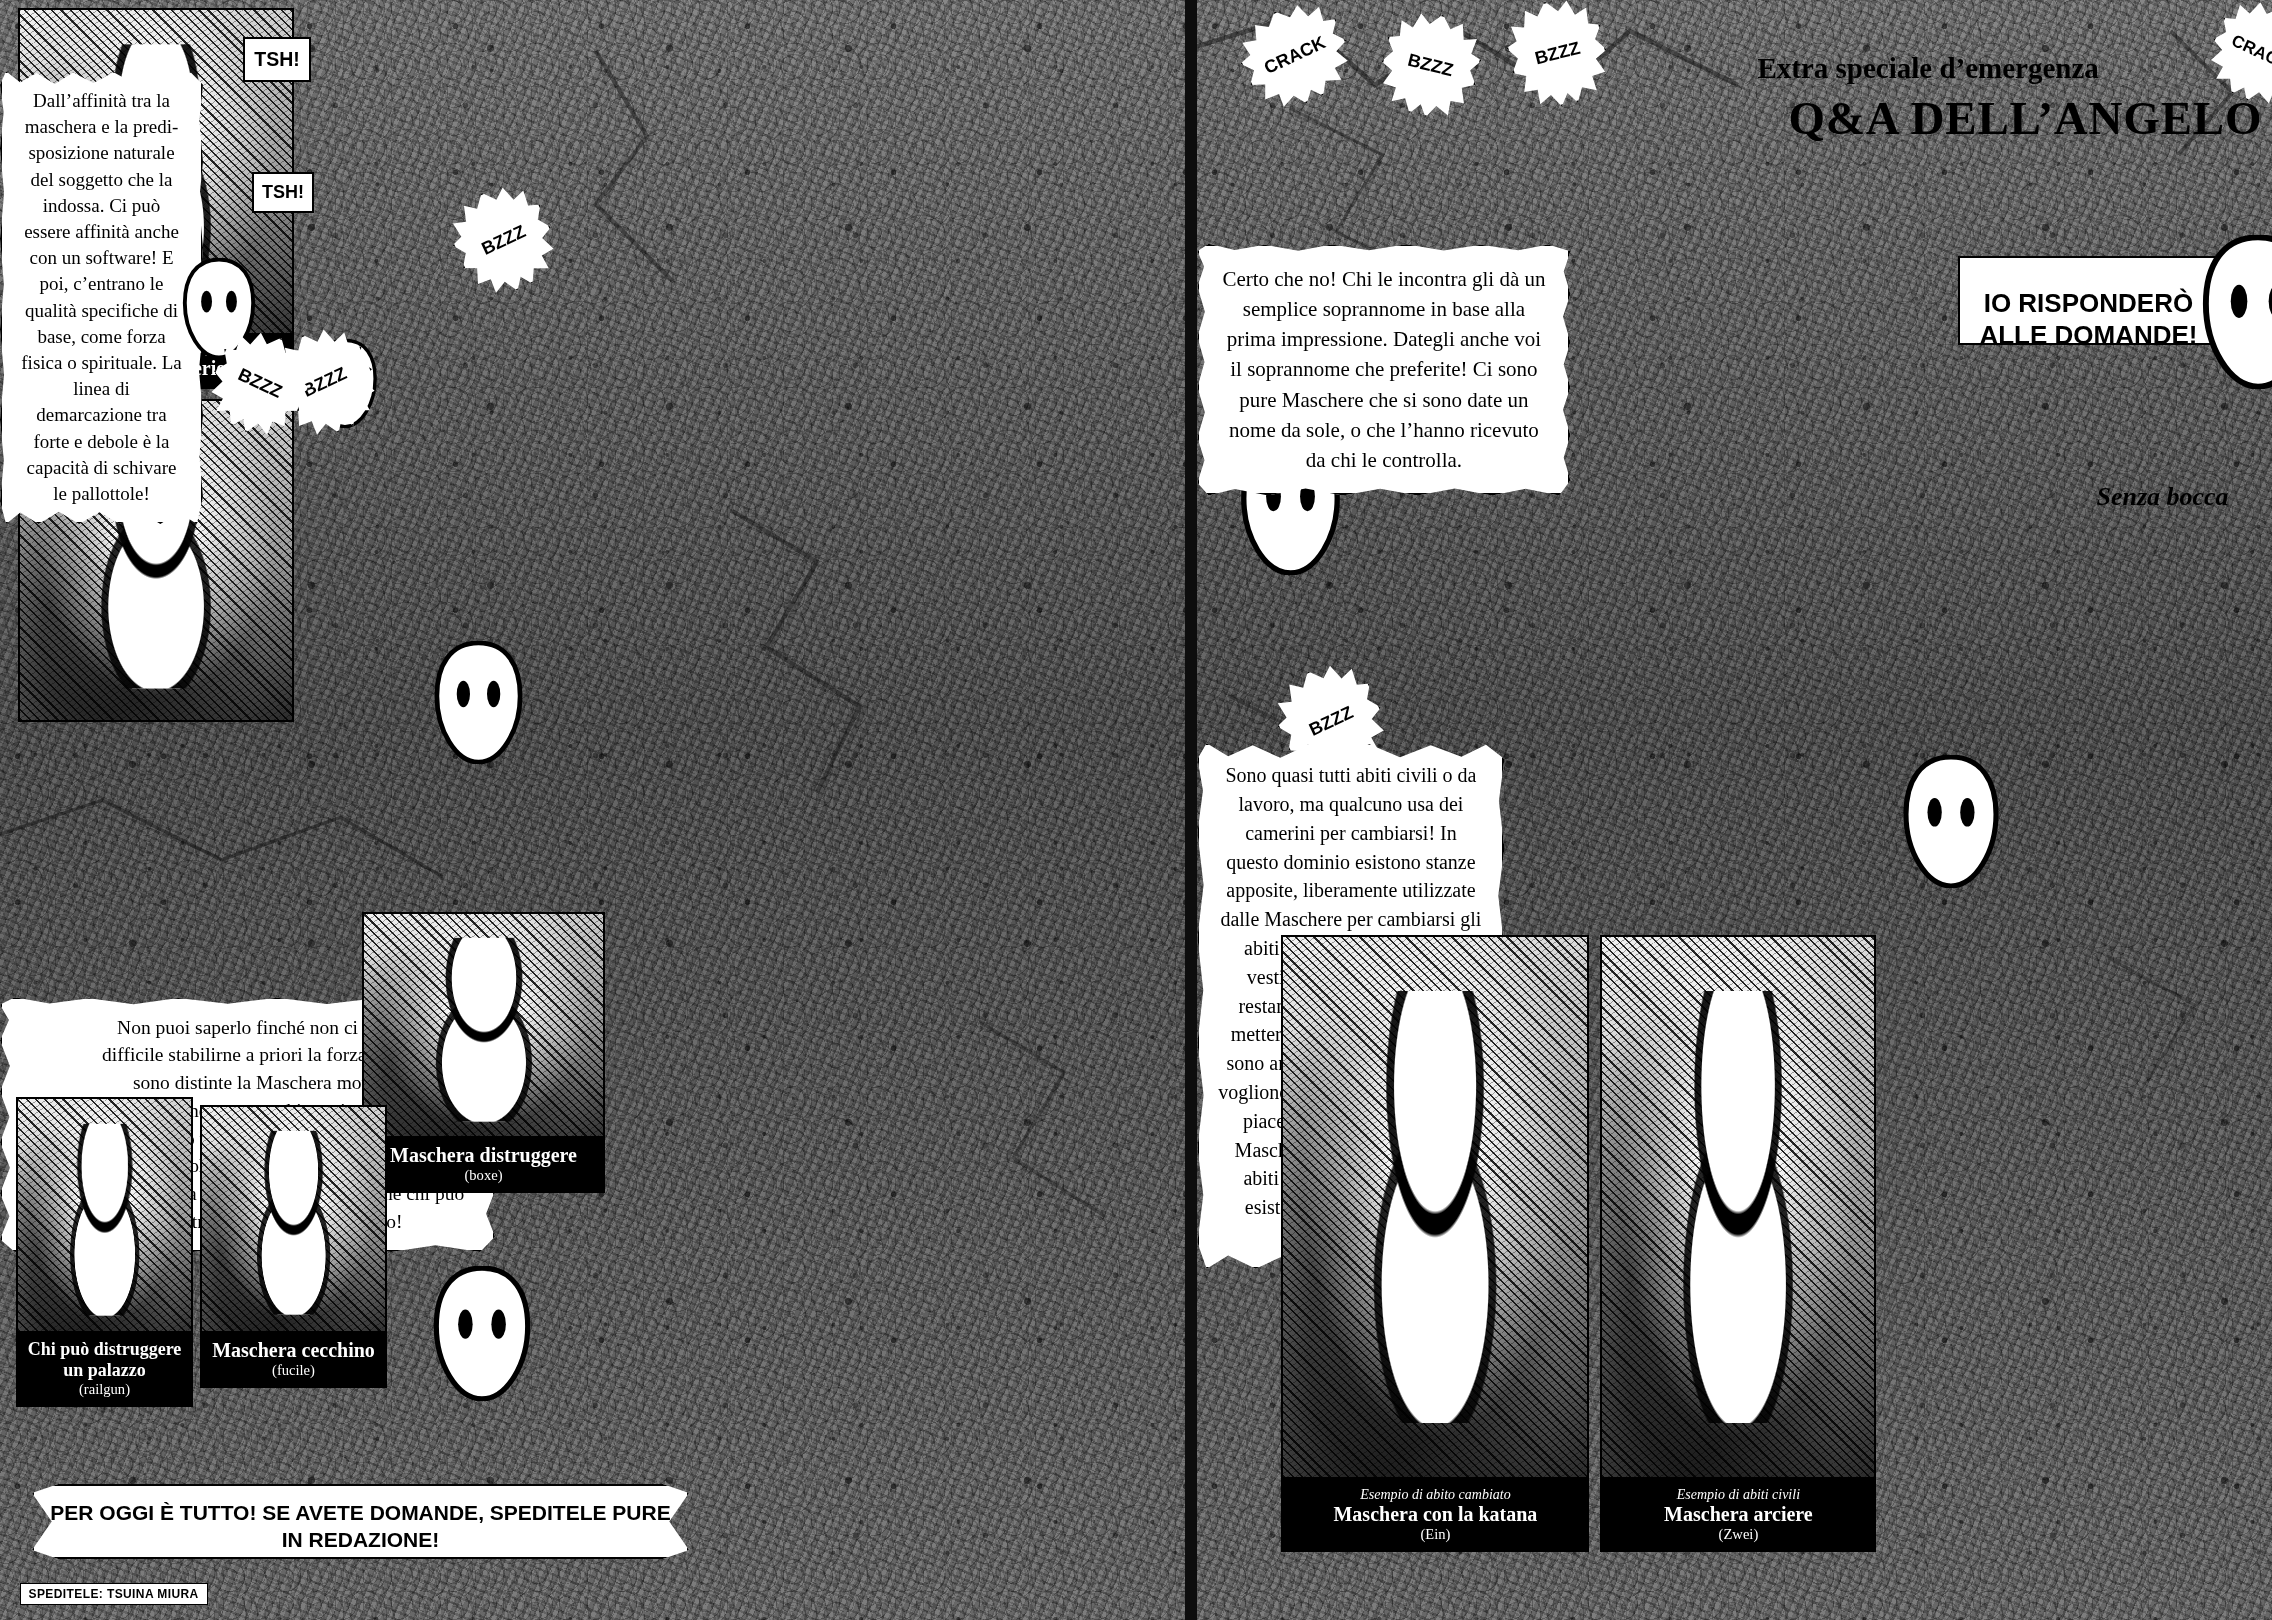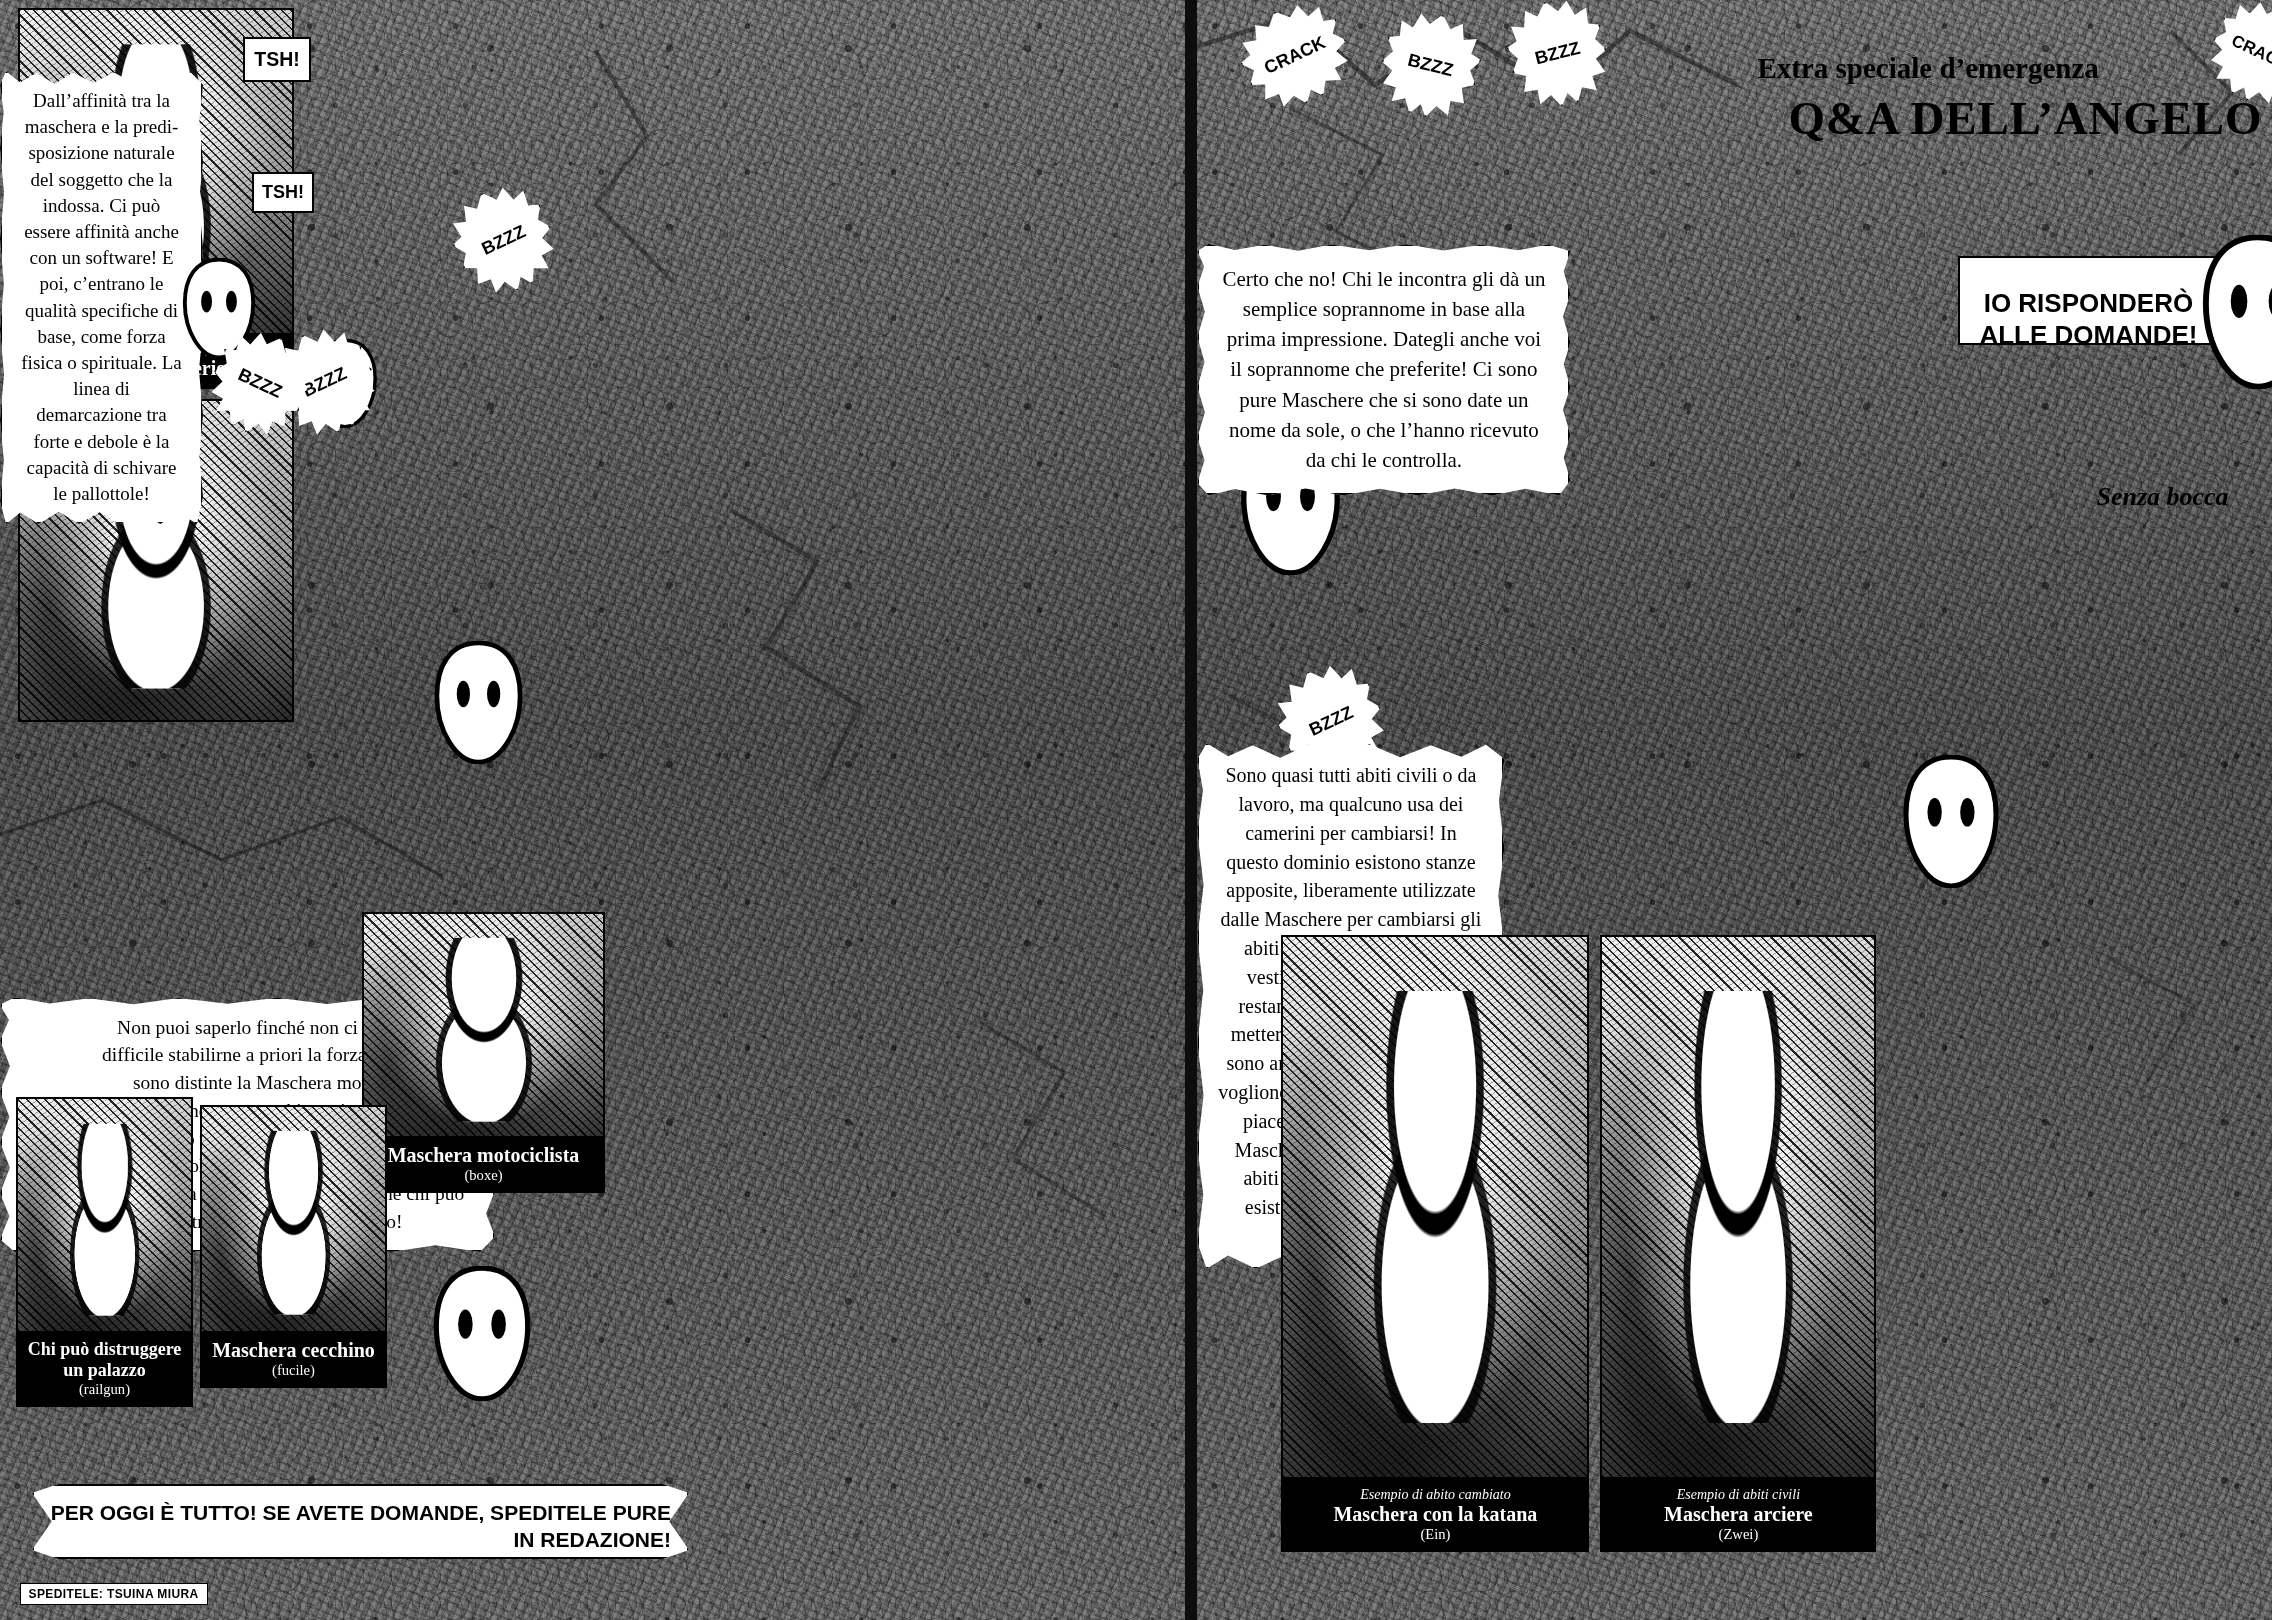--- a/index.html
+++ b/index.html
@@ -261,21 +261,21 @@
     </div>
 
     <div class="qlabel" style="left:34px; top:812px; font-size:75px;">A4</div>
     <div class="balloon" style="left:13px; top:812px; width:495px; padding:14.6px 19.5px 14.6px 96px; font-size:19.5px; line-height:1.42; text-align:center;">Non puoi saperlo finché non ci combatti! È difficile stabilirne a priori la forza, ma finora si sono distinte la Maschera motoci-clista (boxeur), che sapeva schivare i proiettili anche da molto vicino, e la Maschera cecchino, perché sa colpire il bersaglio da molto lontano. Maschere a parte, è molto forte anche chi può distruggere un palazzo intero!</div>
 
     <div class="panel" style="left:362px; top:912px; width:243px; height:235px;">
       <div class="ink"></div>
       <div class="figure"></div>
     </div>
     <div class="capbox" style="left:362px; top:1136px; width:243px;">
-      <span class="big">Maschera motociclista</span>
+      <span class="big">Maschera distruggere</span>
       <span class="paren">(boxe)</span>
     </div>
 
     <div class="panel" style="left:16px; top:1097px; width:177px; height:245px;">
       <div class="ink"></div>
       <div class="figure"></div>
     </div>
     <div class="capbox" style="left:16px; top:1331px; width:177px;">
       <span class="big" style="font-size:18px;">Chi può distruggere un palazzo</span>
       <span class="paren">(railgun)</span>
@@ -294,21 +294,21 @@
       <svg viewBox="0 0 100 130">
           <path d="M50 2C20 2 6 26 6 58c0 36 20 70 44 70s44-34 44-70C94 26 80 2 50 2z" fill="#fff" stroke="#000" stroke-width="5"></path>
           <ellipse cx="34" cy="56" rx="7" ry="14" fill="#000"></ellipse>
           <ellipse cx="66" cy="56" rx="7" ry="14" fill="#000"></ellipse>
         </svg>
     </div>
     <div class="byebye rot-n8" style="left:459px; top:1511px; width:101px; height:37px;">
       <span>BYE BYE!</span>
     </div>
 
-    <div class="banner" style="left:32px; top:1484px; width:657px; height:75px; font-size:21px; line-height:1.3; padding:13px 16px;text-align:right;">PER OGGI È TUTTO! SE AVETE DOMANDE, SPEDITELE PURE IN REDAZIONE!</div>
+    <div class="banner" style="left:32px; top:1484px; width:657px; height:75px; font-size:21px; line-height:1.3; padding:13px 16px;">PER OGGI È TUTTO! SE AVETE DOMANDE, SPEDITELE PURE IN REDAZIONE!</div>
 
     <div class="credits" style="left:19.5px; top:1583px;">SPEDITELE: TSUINA MIURA</div>
   </div>
 
   <div class="gutter"></div>
 
   <div class="page right">
     <div class="bg"></div>
     <svg class="cracks" viewBox="0 0 1392 1996" preserveAspectRatio="none">
       <path d="M0 60 L130 20 L230 110 L340 40 L470 120 L560 40 L700 110" stroke="#111" stroke-width="6" fill="none" opacity=".5"></path>

